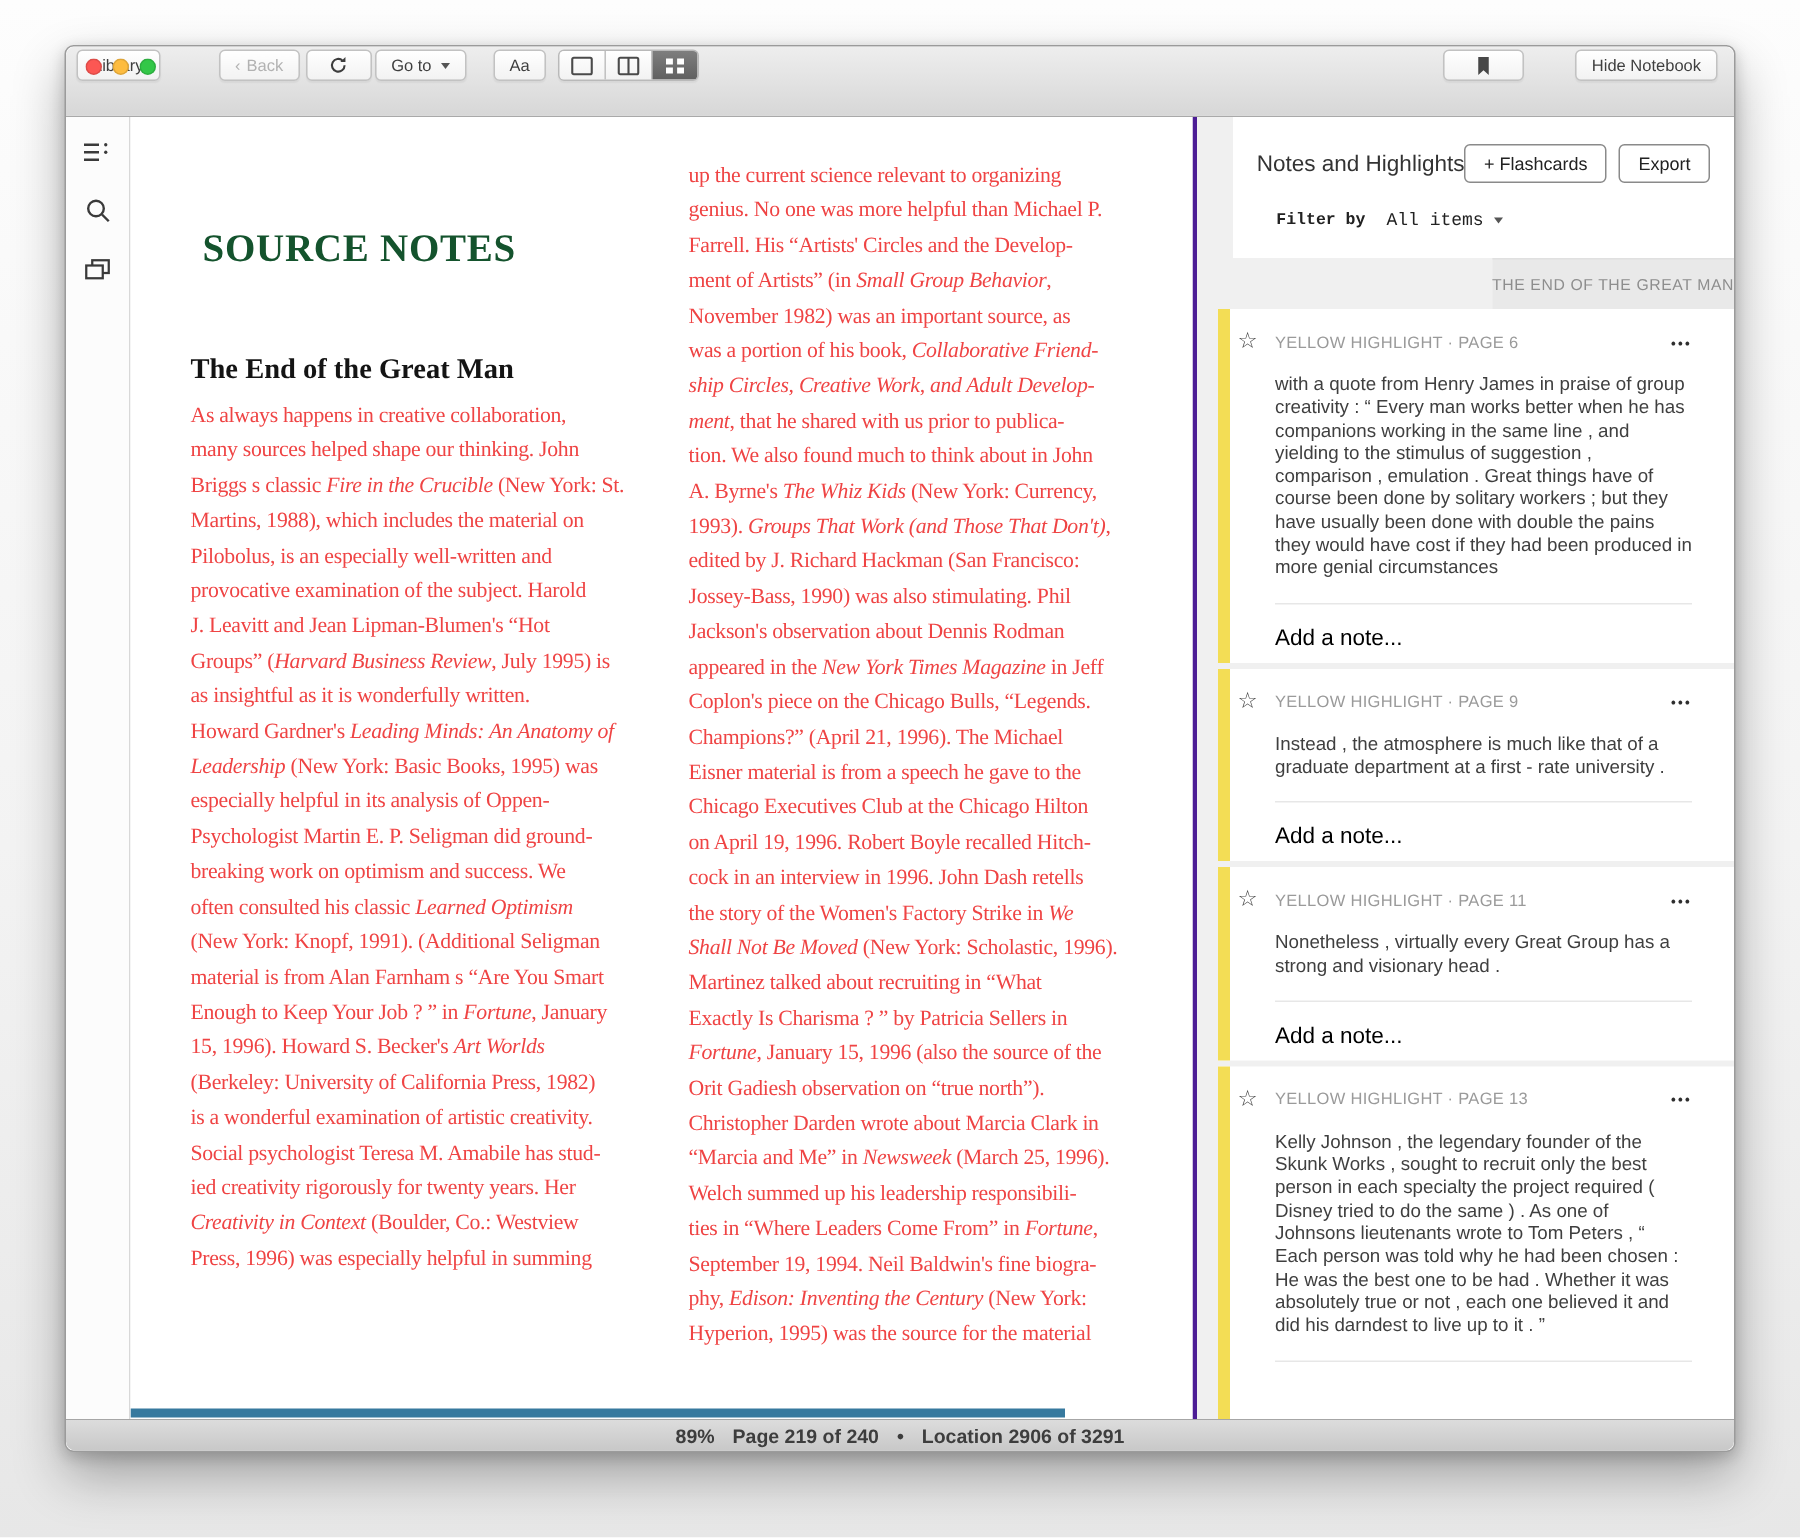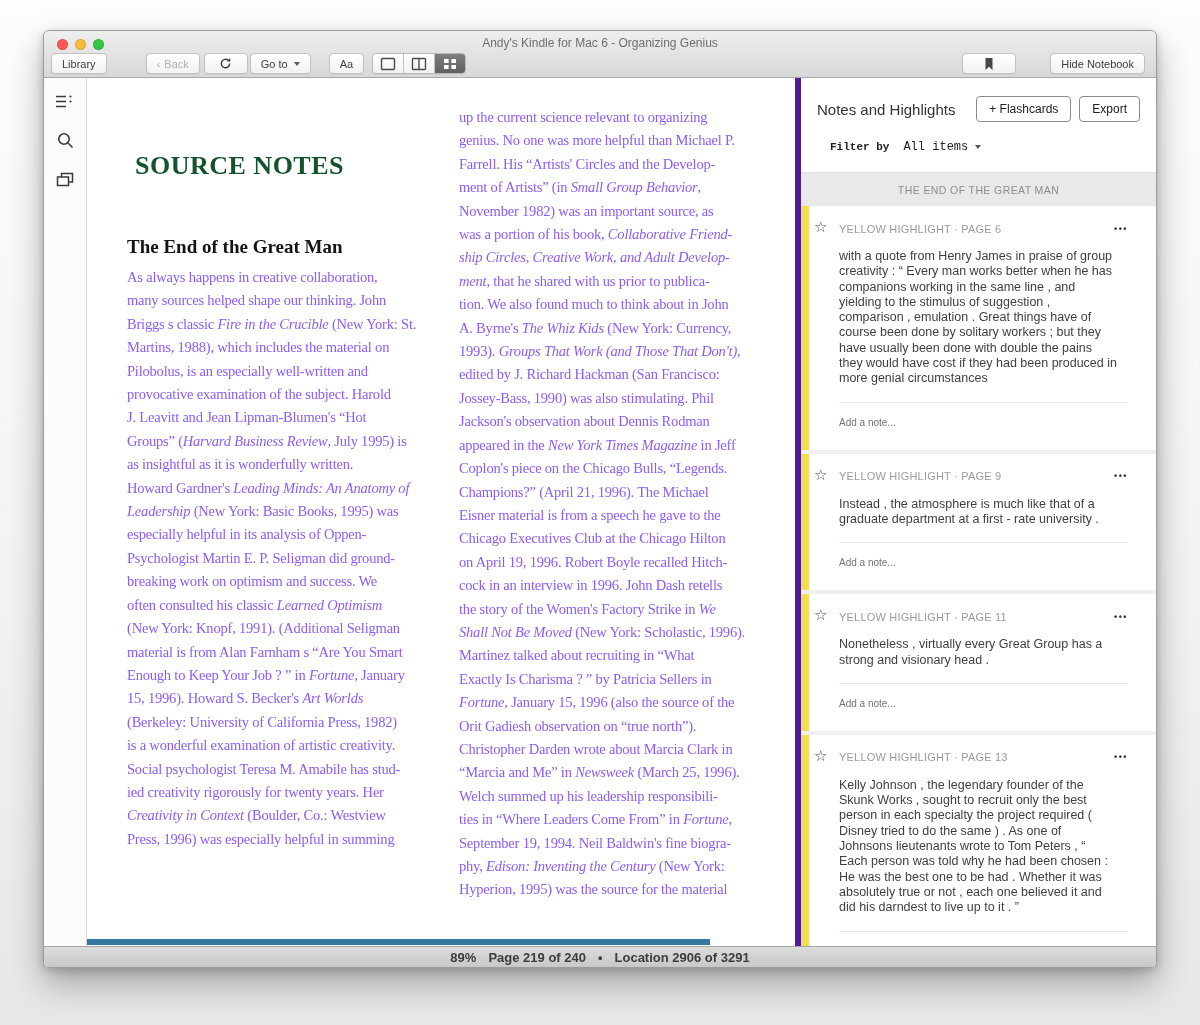--- a/index.html
+++ b/index.html
@@ -40,26 +40,26 @@
   
   .main{flex:0 0 708px;background:#fff;position:relative;overflow:hidden;}
   .bookpage{display:flex;padding:28px 0 0 40px;}
   .col1{width:296px;margin-right:36px;}
   .col2{width:306px;}
   .book-h1{font-family:"Liberation Serif",serif;font-weight:700;font-size:26px;letter-spacing:.5px;
            color:#14532d;margin:44px 0 0 8px;line-height:32px;}
   .book-h2{font-family:"Liberation Serif",serif;font-weight:700;font-size:19px;color:#141414;
            margin:52px 0 6px 0;line-height:26px;}
   .bline{font-family:"Liberation Serif",serif;font-size:14.5px;line-height:23.4px;letter-spacing:-.2px;
-         color:#8b5cf6;white-space:nowrap;}
+         color:#ef4444;white-space:nowrap;}
   .bline em{font-style:italic;}
   .progress{position:absolute;left:0;bottom:1px;height:6px;width:88%;}
   
-  .panel{flex:1;border-left:6px solid #4c1d95;background:#f0f0f0;display:flex;flex-direction:column;
-         min-width:0;overflow:hidden;}
+  .panel{flex:1;border-left:3px solid #4c1d95;background:#f0f0f0;display:flex;flex-direction:column;
+         min-width:0;overflow:hidden;align-items:flex-end;}
   .panel-head{background:#fff;padding:18px 16px 0 16px;}
   .ph-row1{display:flex;align-items:center;}
   .ph-title{font-size:15px;color:#333;flex:1;}
   .pbtn{height:26px;border:1px solid #8a8a8a;border-radius:4px;background:#fff;font-size:12px;
         color:#222;padding:0 12px;display:inline-flex;align-items:center;box-sizing:border-box;}
   .ph-row2{display:flex;align-items:center;gap:14px;margin:18px 0 18px 13px;font-family:Liberation Mono, monospace;}
   .filter-label{font-size:11px;font-weight:700;color:#222;}
   .filter-value{font-size:12px;color:#222;display:inline-flex;align-items:center;gap:5px;}
   .section-label{background:#e9e9e9;border-top:1px solid #e0e0e0;flex:0 0 33px;display:flex;
                  align-items:center;justify-content:center;font-size:10.5px;color:#8d8d8d;
@@ -67,40 +67,39 @@
   .cards{flex:1;display:flex;flex-direction:column;gap:4px;overflow:hidden;background:#f0f0f0;}
   .card{background:#fff;position:relative;padding:15px 28px 0 38px;flex:0 0 auto;}
   .strip{position:absolute;left:0;top:0;bottom:0;width:8px;}
   .star{position:absolute;left:13px;top:12px;font-family:"DejaVu Sans",sans-serif;
         font-size:15px;color:#4a4a4a;line-height:18px;}
   .card-head{display:flex;align-items:center;height:15px;}
   .clabel{font-size:11px;color:#9a9a9a;letter-spacing:.2px;}
   .dots{margin-left:auto;font-size:9px;letter-spacing:1.5px;color:#2e2e2e;font-weight:700;}
   .ctext{margin-top:13px;font-size:12.5px;line-height:15.3px;color:#3f3f3f;max-width:278px;}
   .cdivider{border-bottom:1px solid #e7e7e7;margin-top:15px;}
-  .addnote{padding:14px 0 22px;font-size:10px;color:#737373;}
+  .addnote{padding:14px 0 8px;font-size:15px;color:#000000;}
   
   .footer{flex:0 0 20px;background:linear-gradient(#dcdcdc,#c8c8c8);border-top:1px solid #a6a6a6;
           border-radius:0 0 6px 6px;display:flex;align-items:center;justify-content:center;gap:12px;
           font-size:13px;font-weight:600;color:#3d3d3d;}
   svg{display:block;}
 </style>
 </head>
 <body>
 
 <div class="page">
   <div class="window">
 
     <div class="chrome">
       <div class="traffic">
         <div class="light" style="background:#fc5753"></div>
         <div class="light" style="background:#fdbc40"></div>
         <div class="light" style="background:#33c748"></div>
       </div>
-      <div class="win-title">Andy's Kindle for Mac 6 - Organizing Genius</div>
       <div class="toolbar">
         <button class="mbtn">Library</button>
         <button class="mbtn disabled" style="margin-left:39px">
             <span>‹</span>
             <span>Back</span>
           </button>
         <button class="mbtn" style="margin-left:4px;width:44px">
           <span class="side-ic" style="width:14px;height:14px">
             <svg width="13" height="13" viewBox="0 0 16 16">
               <path d="M13.2 8a5.2 5.2 0 1 1-1.6-3.75" stroke="#3c3c3c" stroke-width="1.7" fill="none"></path>

